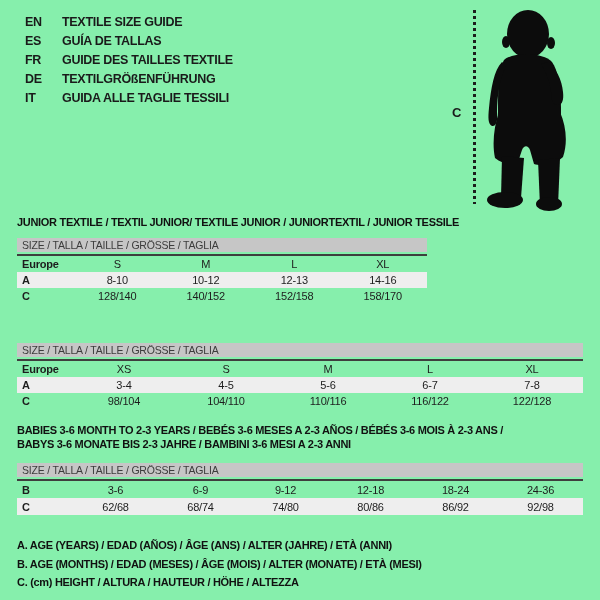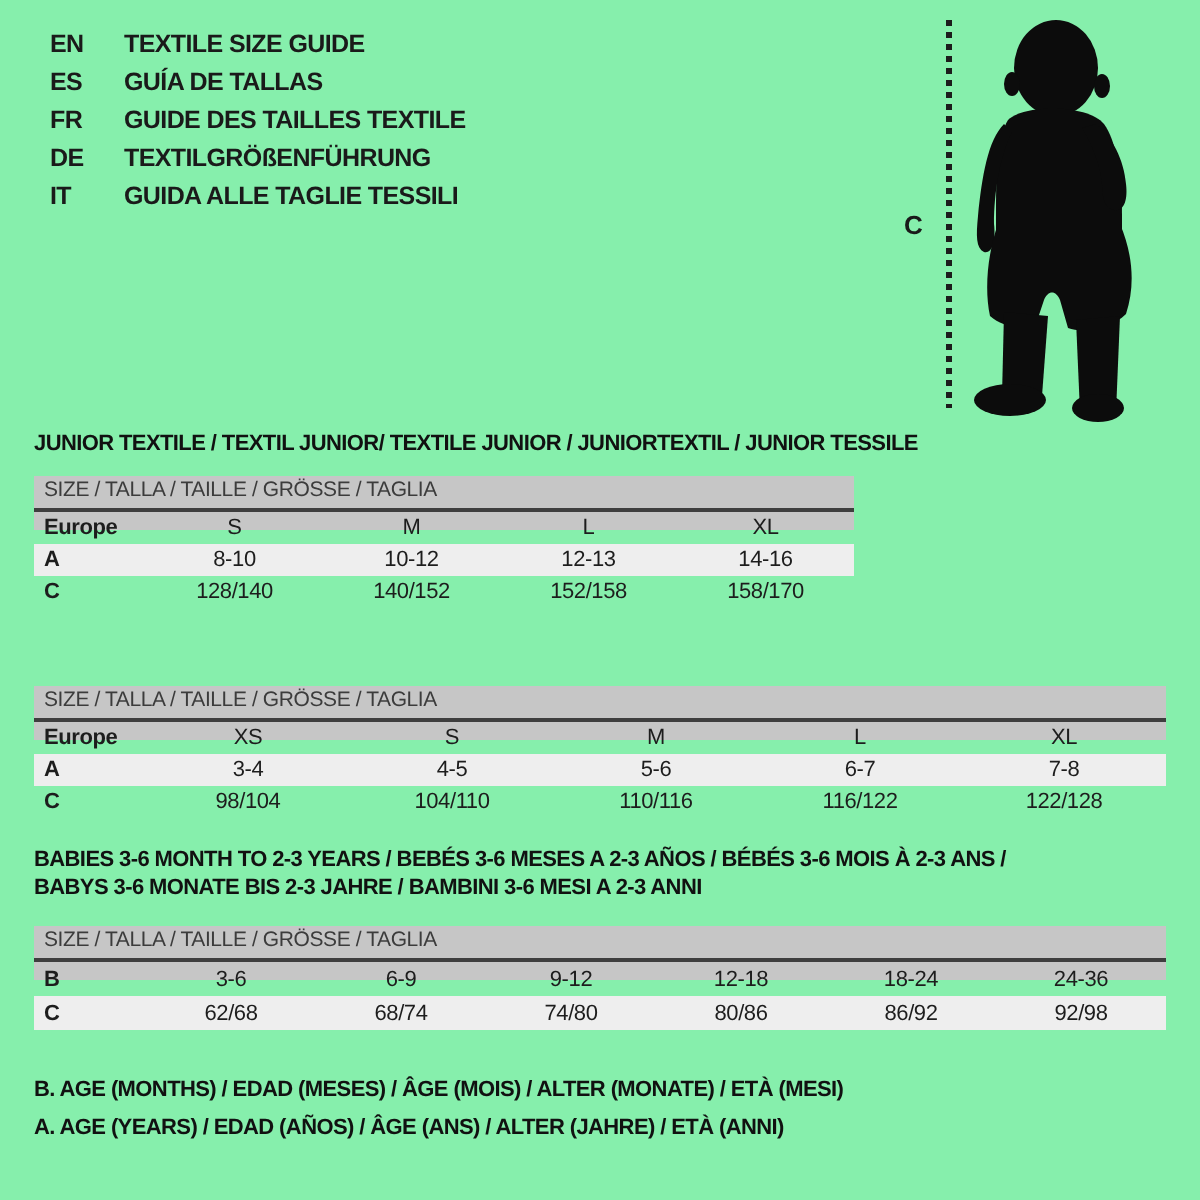--- a/index.html
+++ b/index.html
@@ -14,21 +14,21 @@
   
   .height-line{position:absolute;left:473px;top:10px;width:3px;height:194px;
     background:repeating-linear-gradient(#1c1c1c 0 3px, transparent 3px 6px);}
   .height-label{position:absolute;left:452px;top:105px;font-size:13px;font-weight:bold;}
   .baby{position:absolute;left:486px;top:8px;width:88px;height:204px;}
   
   .heading{position:absolute;left:17px;font-size:11px;font-weight:bold;letter-spacing:-0.3px;white-space:nowrap;color:#111;}
   .heading .subscript{font-size:8px;vertical-align:-2px;}
   .heading.two-line{line-height:14px;}
   
-  .size-bar{position:absolute;left:17px;height:27px;background:#c6c6c6;color:#3c3c3c;
+  .size-bar{position:absolute;left:17px;height:14px;background:#c6c6c6;color:#3c3c3c;
     font-size:10.5px;line-height:14px;padding-left:5px;letter-spacing:-0.2px;box-sizing:border-box;}
   
   .size-table{position:absolute;left:17px;border-collapse:collapse;table-layout:fixed;
     border-top:2px solid #3e3e3e;}
   .size-table td{font-size:11px;height:16px;padding:0;text-align:center;color:#1d1d1d;
     letter-spacing:-0.2px;white-space:nowrap;overflow:hidden;}
   .size-table td.lbl{text-align:left;padding-left:5px;font-weight:bold;}
   .size-table col.lblcol{width:56px;}
   .size-table tr.shaded{background:#eeeeee;}
   .babies-table td{height:17px;}
@@ -186,17 +186,18 @@
       <td>68/74</td>
       <td>74/80</td>
       <td>80/86</td>
       <td>86/92</td>
       <td>92/98</td>
     </tr>
   </tbody>
     </table>
 
   <div class="notes">
+    <div class="note-line">A. AGE (YEARS) / EDAD (AÑOS) / ÂGE (ANS) / ALTER (JAHRE) / ETÀ (ANNI)</div>
     <div class="note-line">B. AGE (MONTHS) / EDAD (MESES) / ÂGE (MOIS) / ALTER (MONATE) / ETÀ (MESI)</div>
-    <div class="note-line">A. AGE (YEARS) / EDAD (AÑOS) / ÂGE (ANS) / ALTER (JAHRE) / ETÀ (ANNI)</div>
+    <div class="note-line">C. (cm) HEIGHT / ALTURA / HAUTEUR / HÖHE / ALTEZZA</div>
   </div>
 
 </div>
 
 </body></html>

